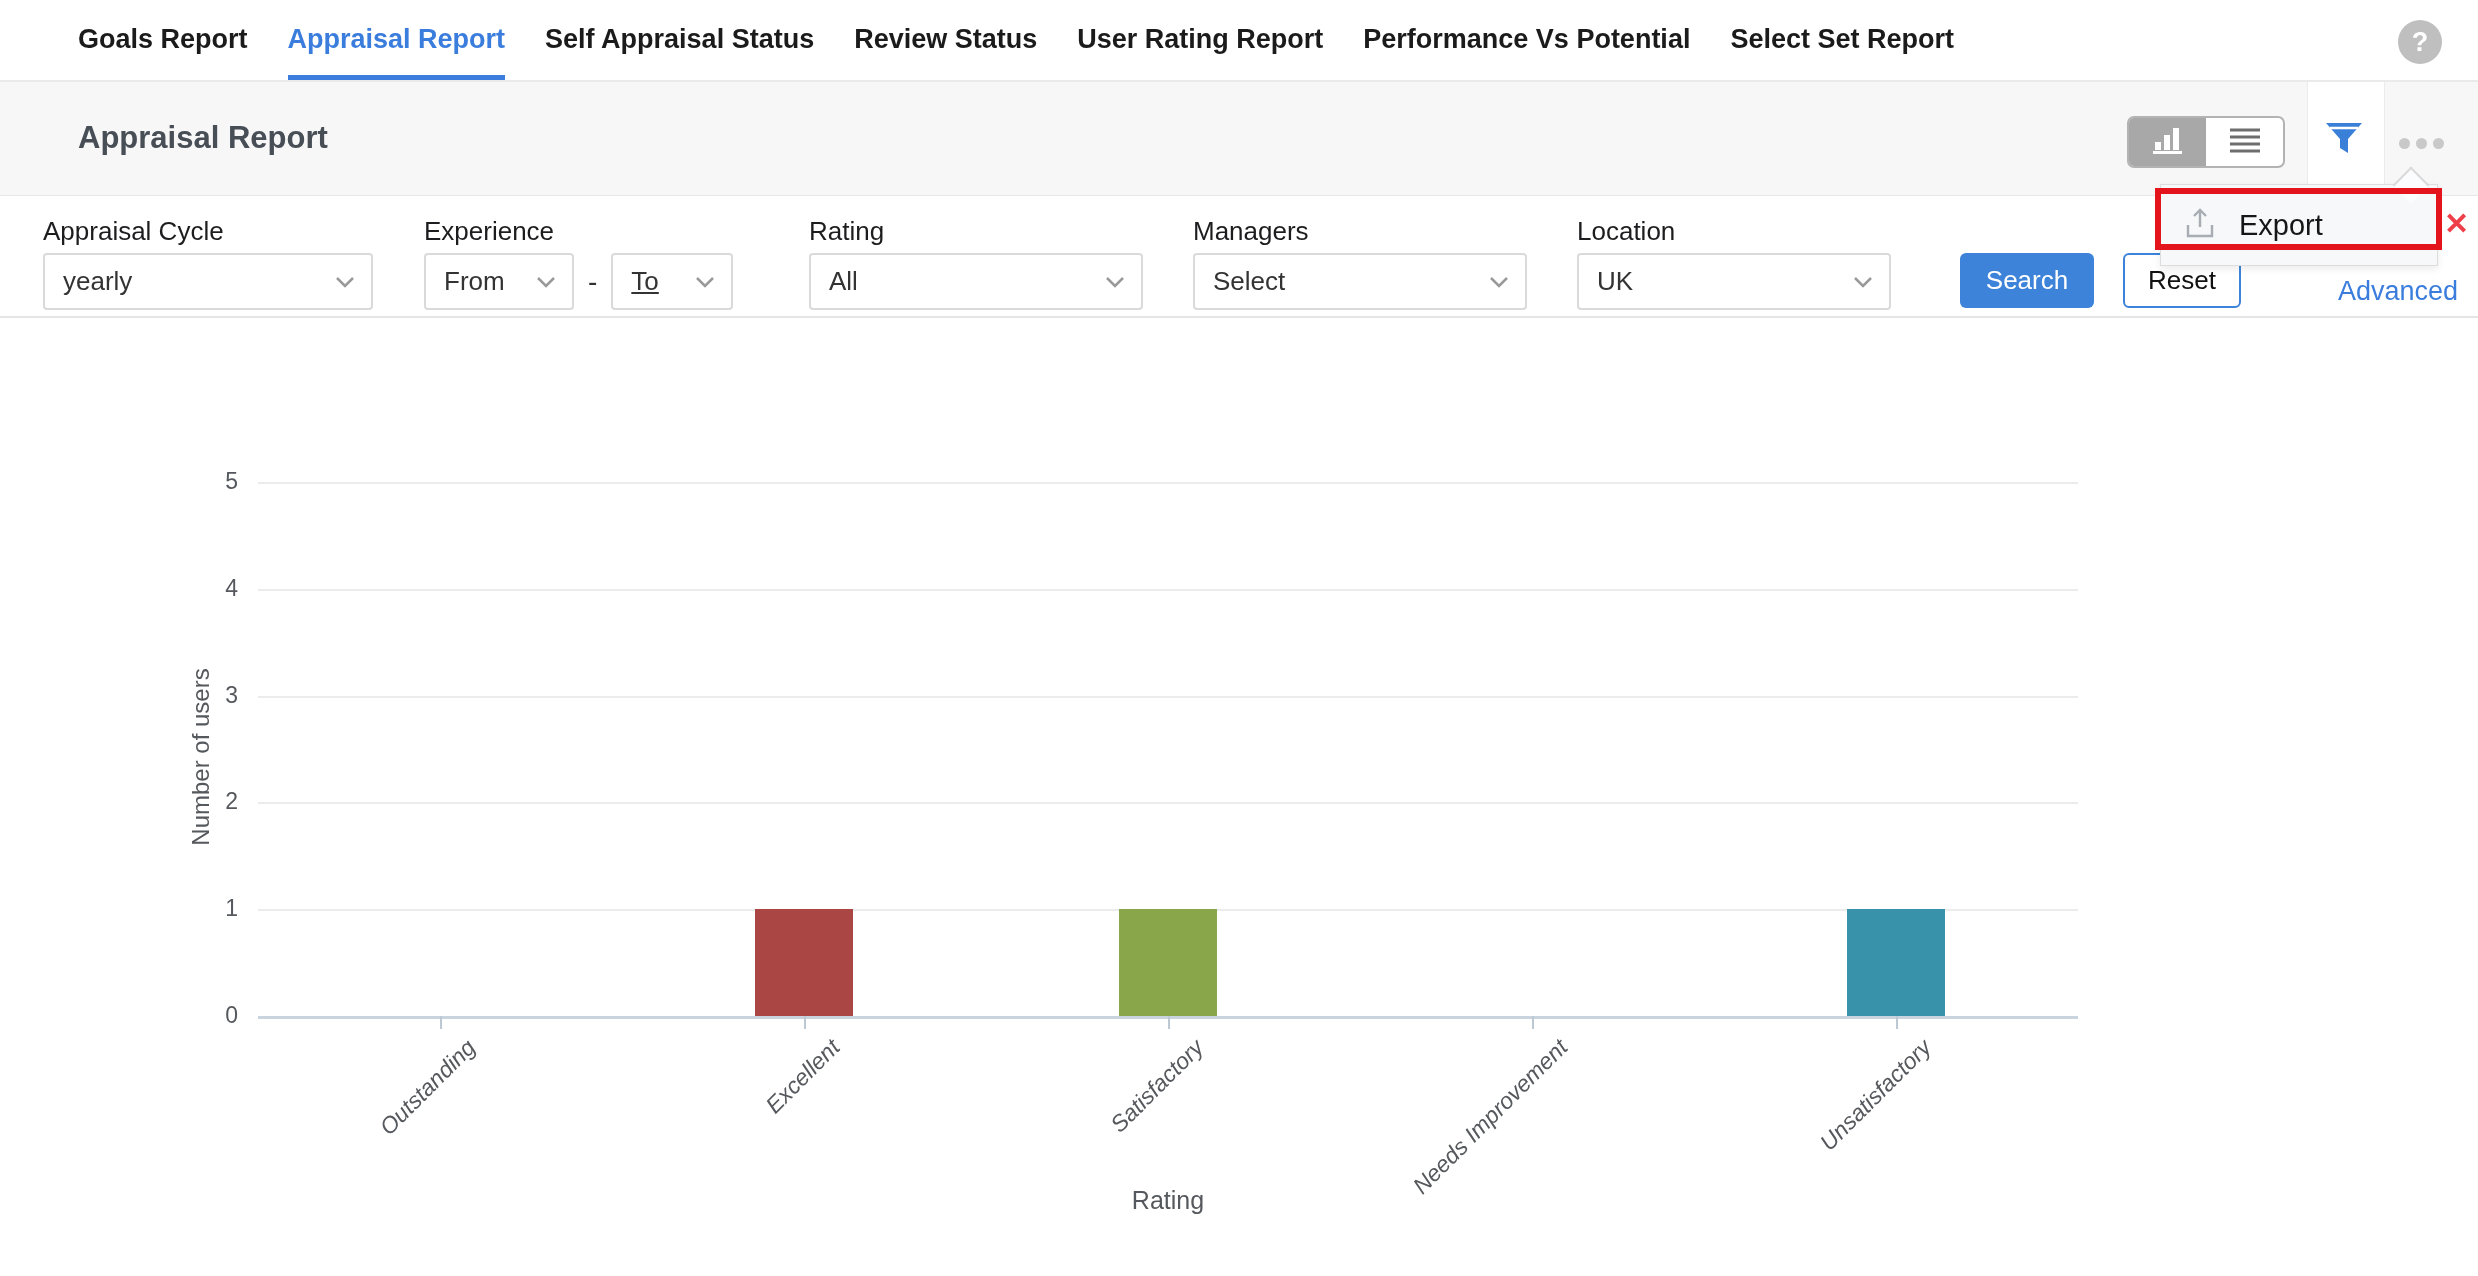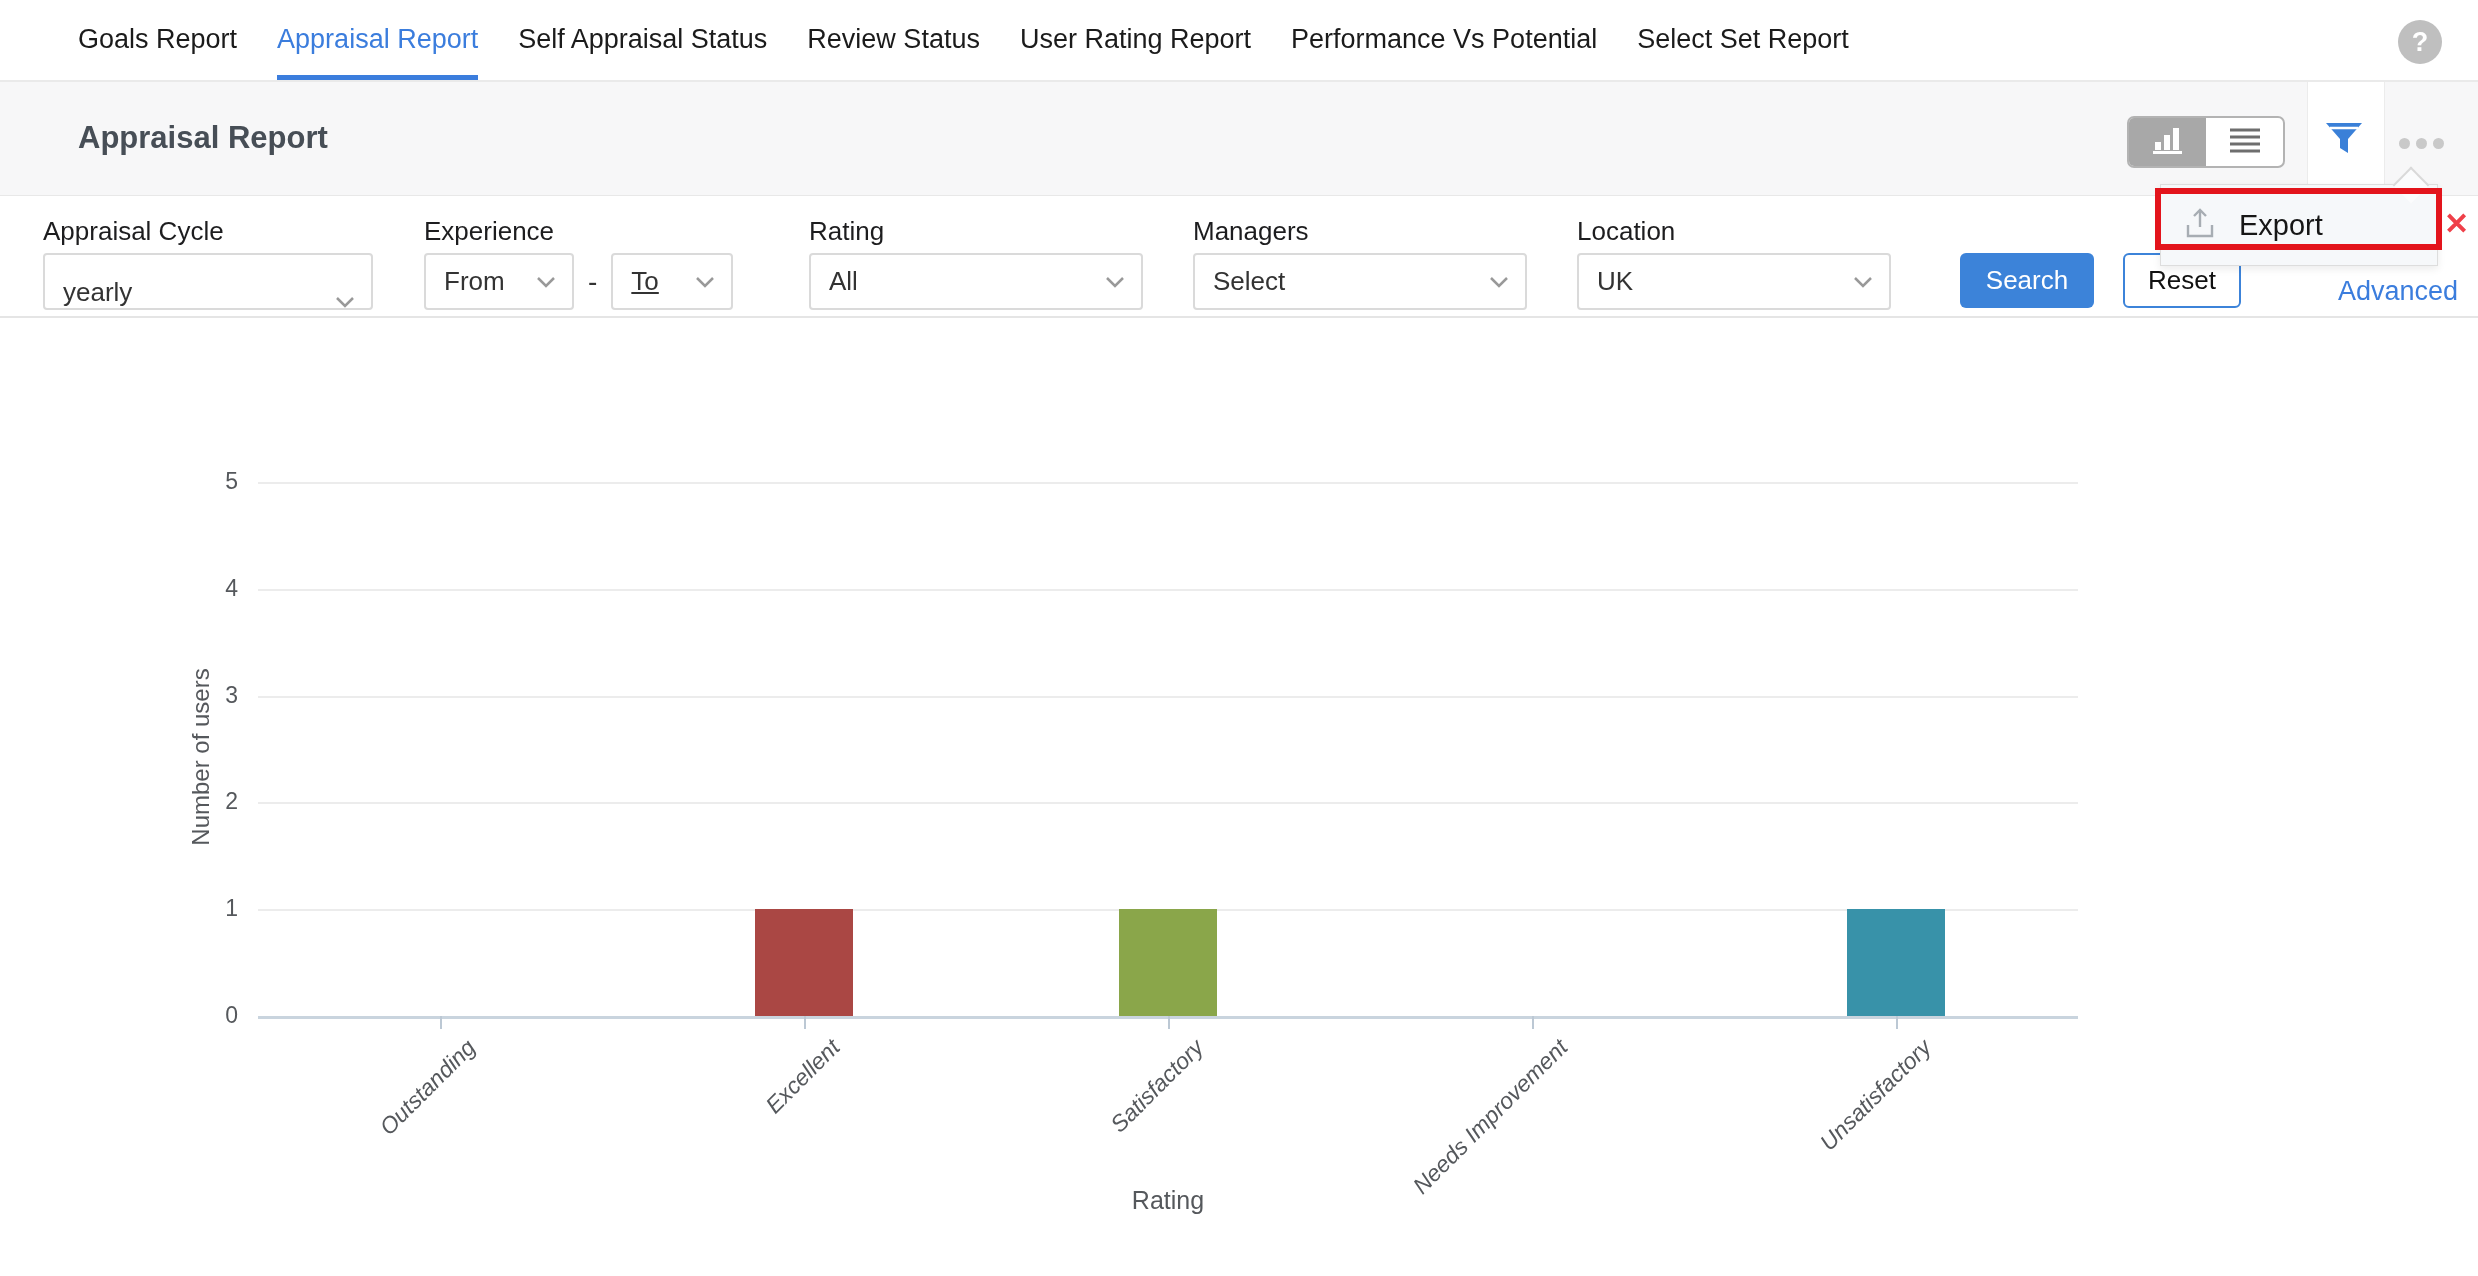--- a/index.html
+++ b/index.html
@@ -3,21 +3,21 @@
 <meta charset="utf-8">
 <style>
   * { margin:0; padding:0; box-sizing:border-box; }
   html,body { background:#fff; }
   body { font-family:"Liberation Sans", sans-serif; }
   .page { position:relative; width:2478px; height:1276px; background:#fff; overflow:hidden; }
 
   
   .nav { position:absolute; left:0; top:0; width:2478px; height:82px; background:#fff;
          border-bottom:2px solid #eaeaea; display:flex; align-items:stretch; padding-left:78px; }
-  .tab { display:flex; align-items:center; margin-right:40px; font-size:27px; font-weight:400;
+  .tab { display:flex; align-items:center; margin-right:40px; font-size:27px; font-weight:700;
          color:#1b1b1b; border-bottom:5px solid transparent; padding-top:4px; cursor:pointer; white-space:nowrap; }
   .tab.active { color:#3b7ddd; border-bottom-color:#3b7ddd; }
   .help { position:absolute; right:36px; top:20px; width:44px; height:44px; border-radius:50%;
           background:#bfbfbf; color:#fff; font-size:27px; font-weight:700; display:flex;
           align-items:center; justify-content:center; }
 
   
   .hdr { position:absolute; left:0; top:82px; width:2478px; height:114px; background:#f7f7f8;
          border-bottom:1px solid #e8e8e8; }
   .hdr-title { position:absolute; left:78px; top:38px; font-size:31px; font-weight:700; color:#474e56; }
@@ -130,21 +130,21 @@
     </div>
   </div>
 
   <div class="filters" id="filter-bar">
     <button class="btn-search">Search</button>
     <button class="btn-reset">Reset</button>
     <div class="advanced">Advanced</div>
   <div class="fgroup" style="left: 43px;">
         <div class="flabel">Appraisal Cycle</div>
         <div class="frow">
-          <div class="select" style="width: 330px; align-items: flex-end;">
+          <div class="select" style="width: 330px;">
             <span class="sel-val">yearly</span>
             <svg width="20" height="12" viewBox="0 0 20 12">
               <polyline points="2,2 10,10 18,2" fill="none" stroke="#999" stroke-width="2.5"></polyline>
             </svg>
           </div>
         </div>
       </div>
       <div class="fgroup" style="left: 424px;">
         <div class="flabel">Experience</div>
         <div class="frow">

